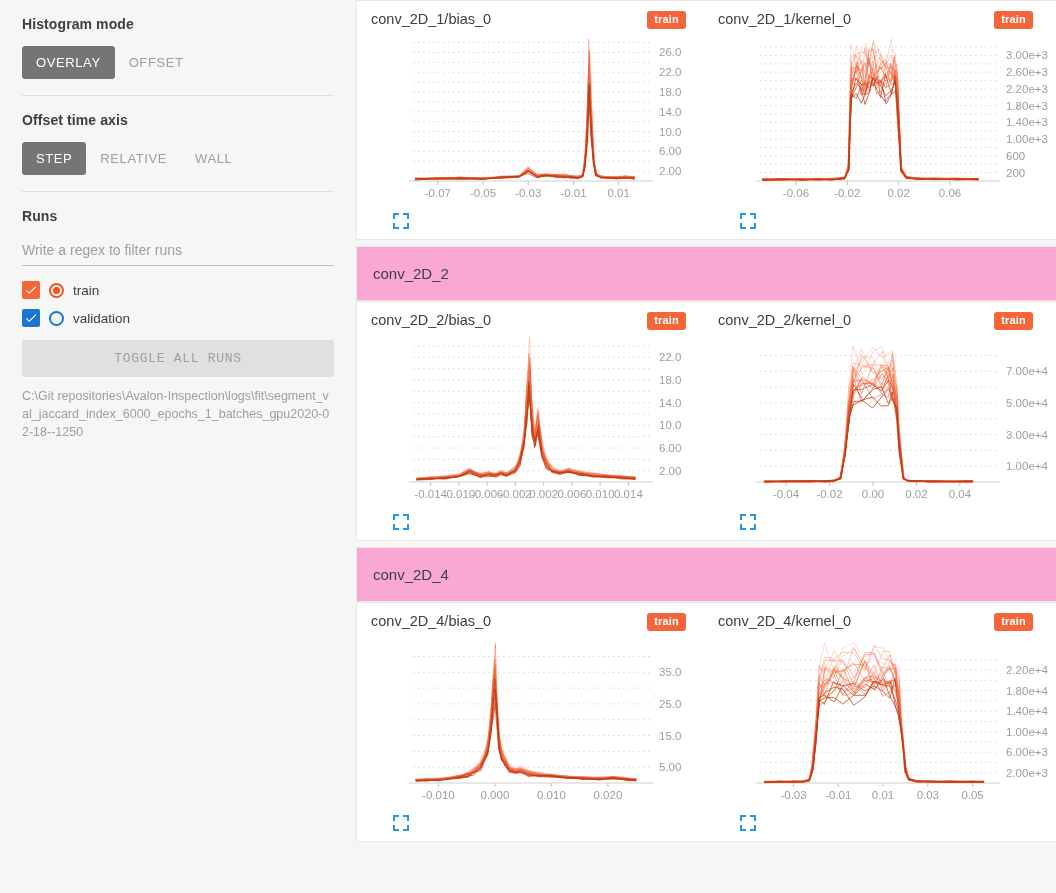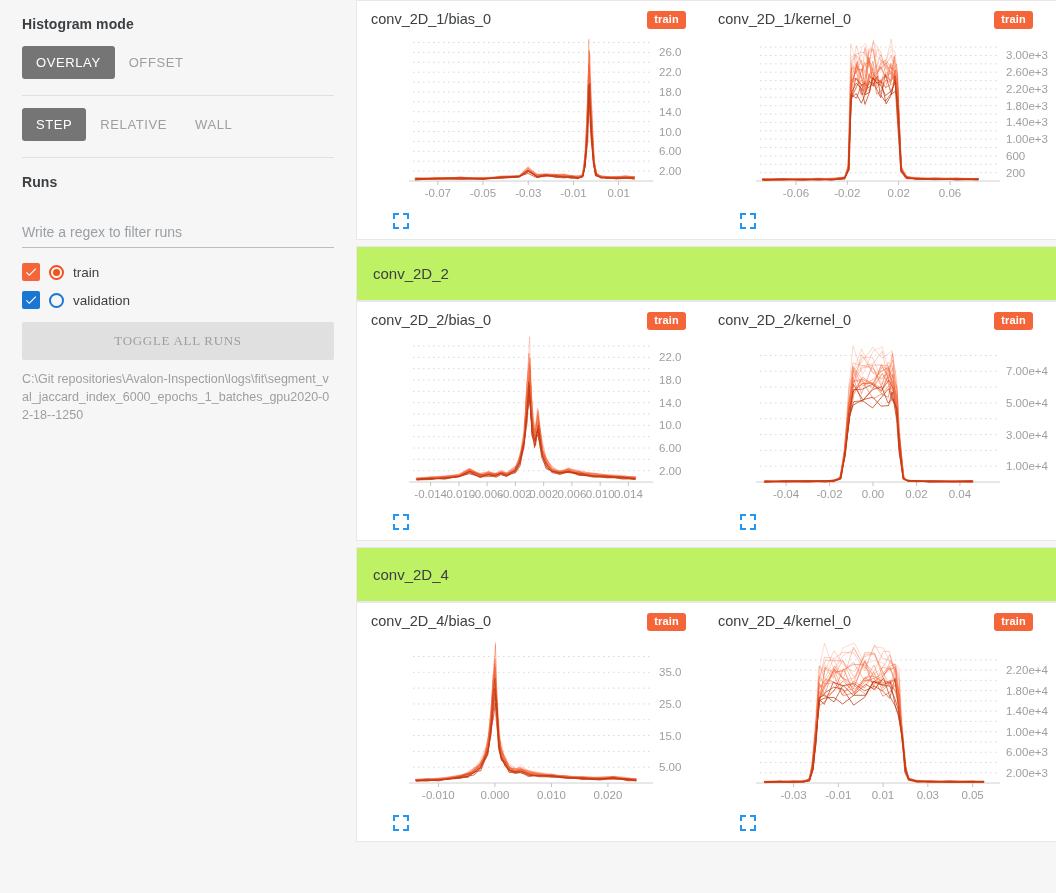--- a/index.html
+++ b/index.html
@@ -31,21 +31,21 @@
     padding: 9px 14px; border-radius: 3px;
     color: #9e9e9e; background: transparent;
     border: none; cursor: pointer; font-family: inherit;
   }
   .tbtn.active { background: #757575; color: #ffffff; }
 
   .regex-input {
     width: 100%; border: none; border-bottom: 1px solid #bdbdbd;
     background: transparent; outline: none;
     font-size: 14px; color: #000000; font-family: inherit;
-    padding: 4px 0 7px 0; margin-bottom: 10px; margin-top: 16px;
+    padding: 4px 0 7px 0; margin-bottom: 10px;
   }
   .regex-input::placeholder { color: #9aa0a6; }
 
   .run-row { display: flex; align-items: center; gap: 9px; height: 28px; }
   .chk {
     width: 18px; height: 18px; border-radius: 2px;
     display: flex; align-items: center; justify-content: center;
     flex: none;
   }
   .chk svg { width: 14px; height: 14px; }
@@ -58,39 +58,39 @@
   .radio.sel::after {
     content: ""; width: 7px; height: 7px; border-radius: 50%;
     background: #f4511e; display: block;
   }
   .run-name { font-size: 13.5px; color: #3c4043; }
 
   .toggle-all {
     width: 100%; margin-top: 8px; padding: 11px 0;
     background: #e0e0e0; border: none; border-radius: 2px;
     font-size: 13px; letter-spacing: .7px; color: #9e9e9e;
-    cursor: pointer; font-family: Liberation Serif, serif;
+    cursor: pointer; font-family: Liberation Mono, monospace;
   }
   .logdir {
     font-size: 12.5px; color: #9e9e9e; line-height: 1.45;
     margin-top: 10px; word-break: break-all;
   }
 
   
   .main {
     flex: 1; height: 893px; background: #f6f6f6;
     overflow: hidden; position: relative;
   }
   .card {
     background: #ffffff; border: 1px solid #e8e8e8;
     border-left: 1px solid #e8e8e8; border-right: none;
     margin-bottom: 6px;
   }
   .group-head {
-    background: #bef264; border: 1px solid #e8e8e8; border-right: none;
+    background: #f9a8d4; border: 1px solid #e8e8e8; border-right: none;
     padding: 18px 0 18px 16px;
     font-size: 15px; color: #3c4043;
   }
   .chart-grid { display: flex; }
   .chart-cell {
     width: 347px; padding: 10px 0 0 14px; position: relative;
   }
   .chart-head {
     display: flex; align-items: flex-start; justify-content: space-between;
     padding-right: 18px; height: 24px;
@@ -122,20 +122,21 @@
       <div class="sb-label">Histogram mode</div>
       <div class="btn-row">
         <button class="tbtn active">OVERLAY</button>
         <button class="tbtn">OFFSET</button>
       </div>
     </div>
 
     <div class="sb-divider"></div>
 
     <div class="sb-section">
+      <div class="sb-label">Offset time axis</div>
       <div class="btn-row">
         <button class="tbtn active">STEP</button>
         <button class="tbtn">RELATIVE</button>
         <button class="tbtn">WALL</button>
       </div>
     </div>
 
     <div class="sb-divider"></div>
 
     <div class="sb-section">

